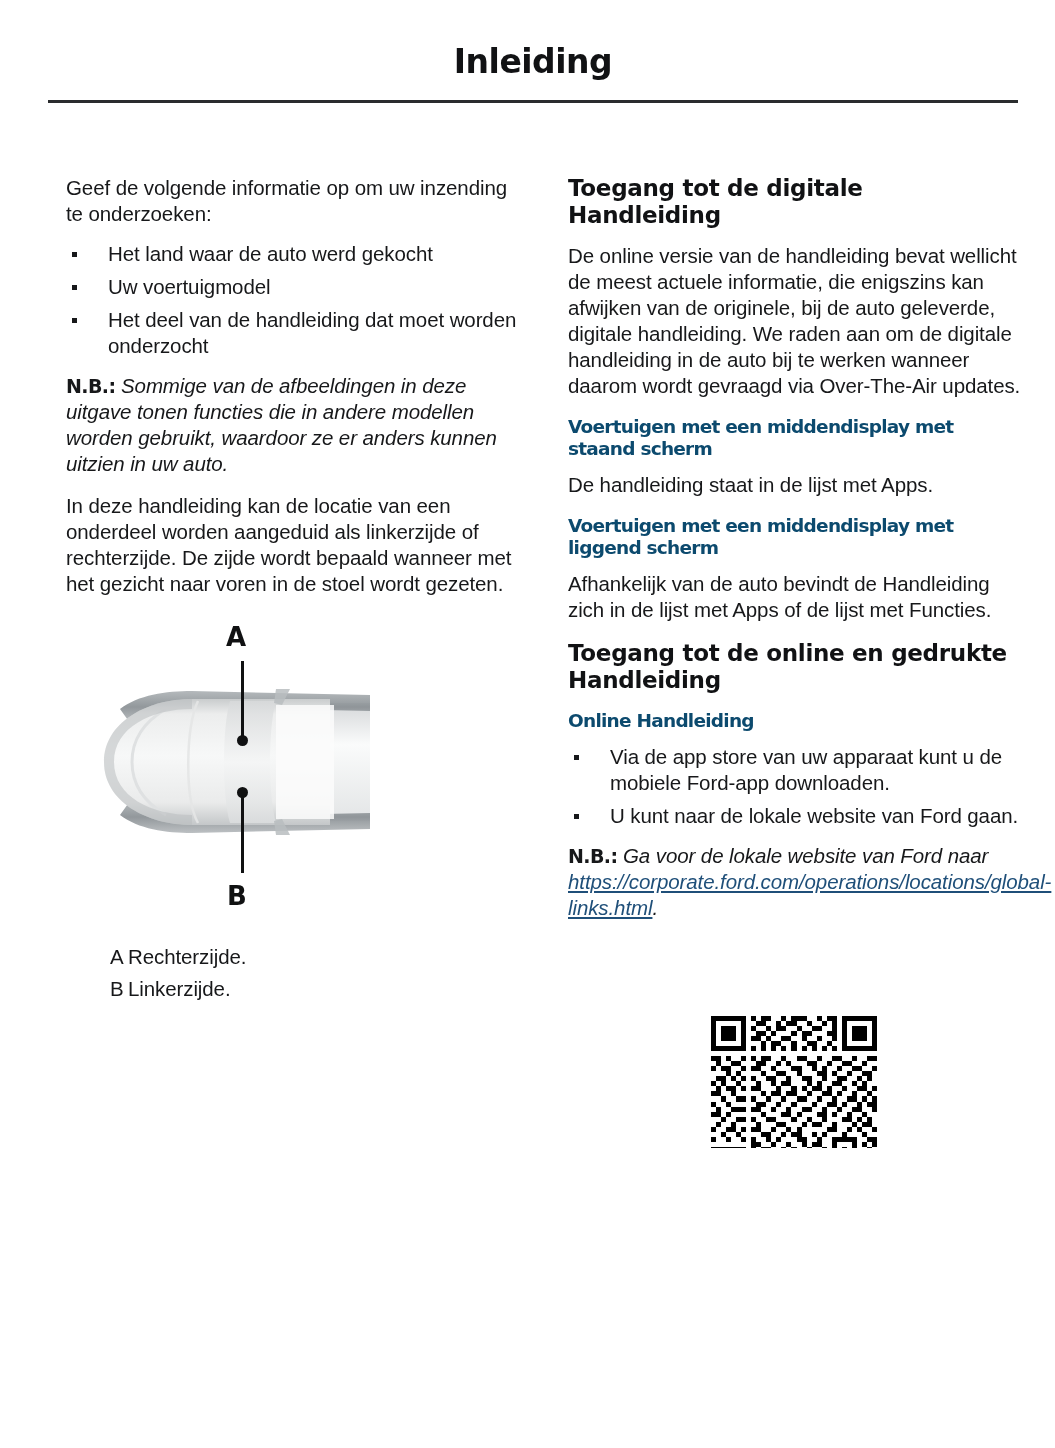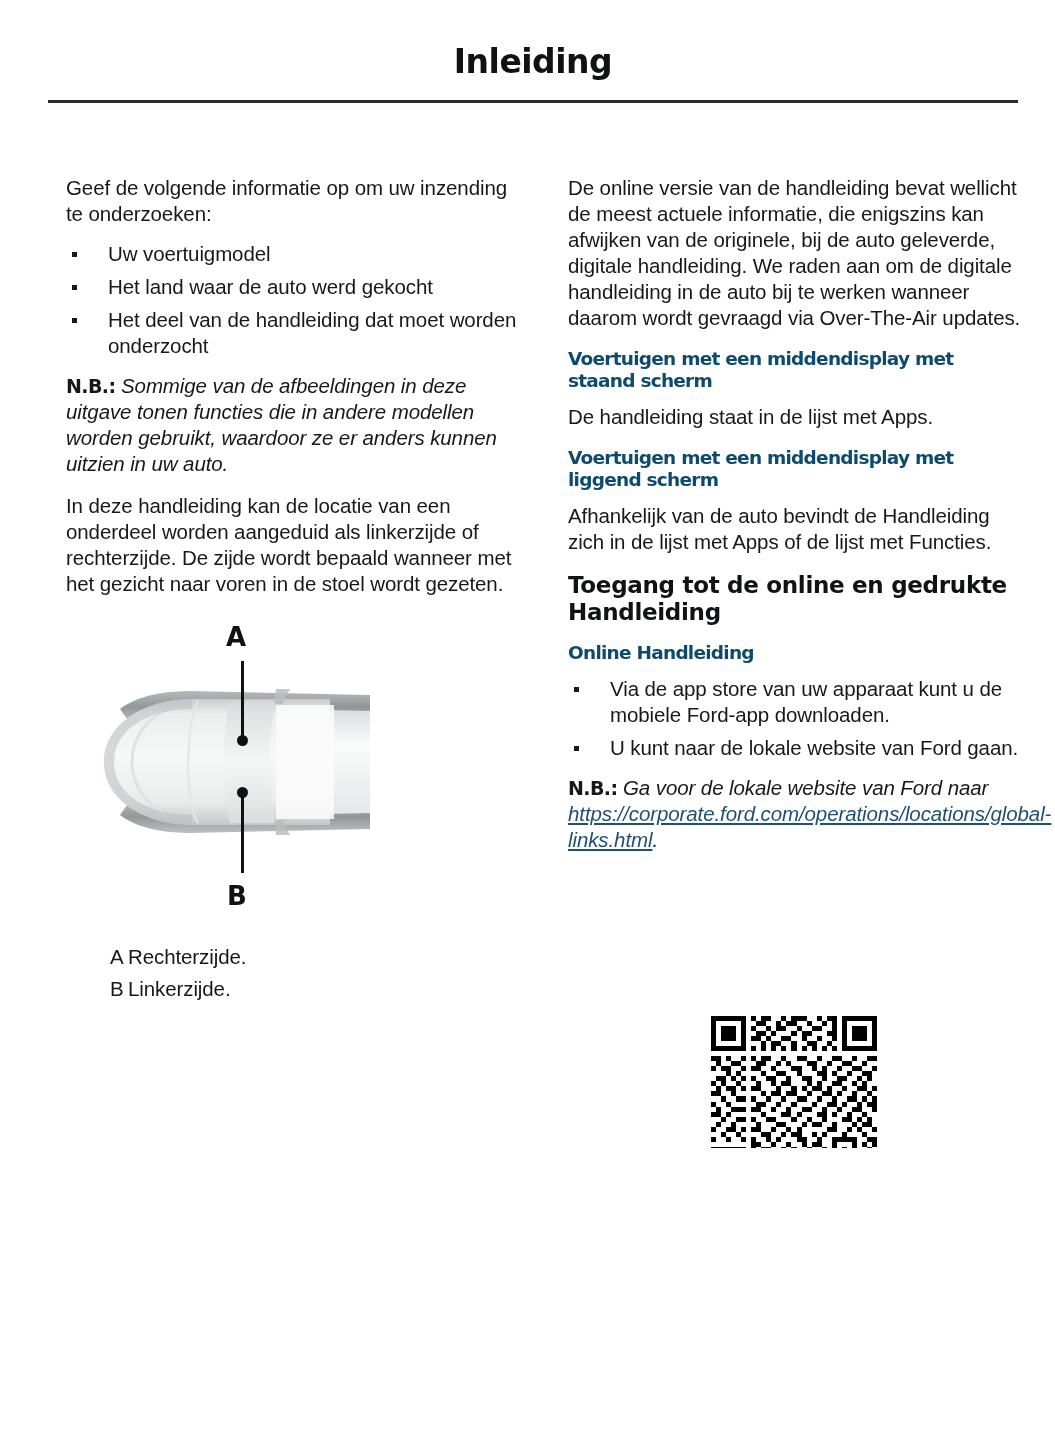--- a/index.html
+++ b/index.html
@@ -211,25 +211,25 @@
   </div>
   <div class="header-rule"></div>
 
   <div class="column col-left">
 
     <p class="body-text tight">Geef de volgende informatie op om uw inzending te onderzoeken:</p>
 
     <ul class="bullets">
       <li>
         <span class="bullet-mark"></span>
-        <span>Uw voertuigmodel</span>
+        <span>Het land waar de auto werd gekocht</span>
       </li>
       <li>
         <span class="bullet-mark"></span>
-        <span>Het land waar de auto werd gekocht</span>
+        <span>Uw voertuigmodel</span>
       </li>
       <li>
         <span class="bullet-mark"></span>
         <span>Het deel van de handleiding dat moet worden onderzocht</span>
       </li>
     </ul>
 
 
     <p class="note"><span class="nb">N.B.:</span><span> Sommige van de afbeeldingen in deze uitgave tonen functies die in andere modellen worden gebruikt, waardoor ze er anders kunnen uitzien in uw auto.</span></p>
 
@@ -304,20 +304,21 @@
       <div class="legend-row">
         <div class="legend-key">B</div>
         <div class="legend-desc">Linkerzijde.</div>
       </div>
     </div>
 
   </div>
 
   <div class="column col-right">
 
+    <h2 class="heading first">Toegang tot de digitale Handleiding</h2>
 
     <p class="body-text">De online versie van de handleiding bevat wellicht de meest actuele informatie, die enigszins kan afwijken van de originele, bij de auto geleverde, digitale handleiding. We raden aan om de digitale handleiding in de auto bij te werken wanneer daarom wordt gevraagd via Over-The-Air updates.</p>
 
     <h3 class="subheading">Voertuigen met een middendisplay met staand scherm</h3>
     <p class="body-text">De handleiding staat in de lijst met Apps.</p>
 
     <h3 class="subheading">Voertuigen met een middendisplay met liggend scherm</h3>
     <p class="body-text">Afhankelijk van de auto bevindt de Handleiding zich in de lijst met Apps of de lijst met Functies.</p>
 
     <h2 class="heading">Toegang tot de online en gedrukte Handleiding</h2>

